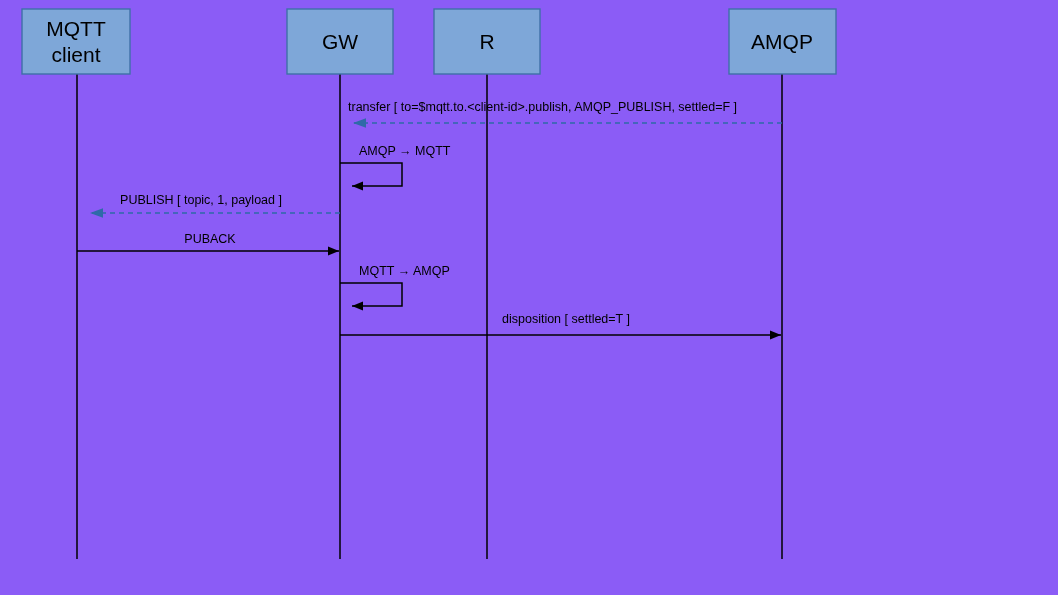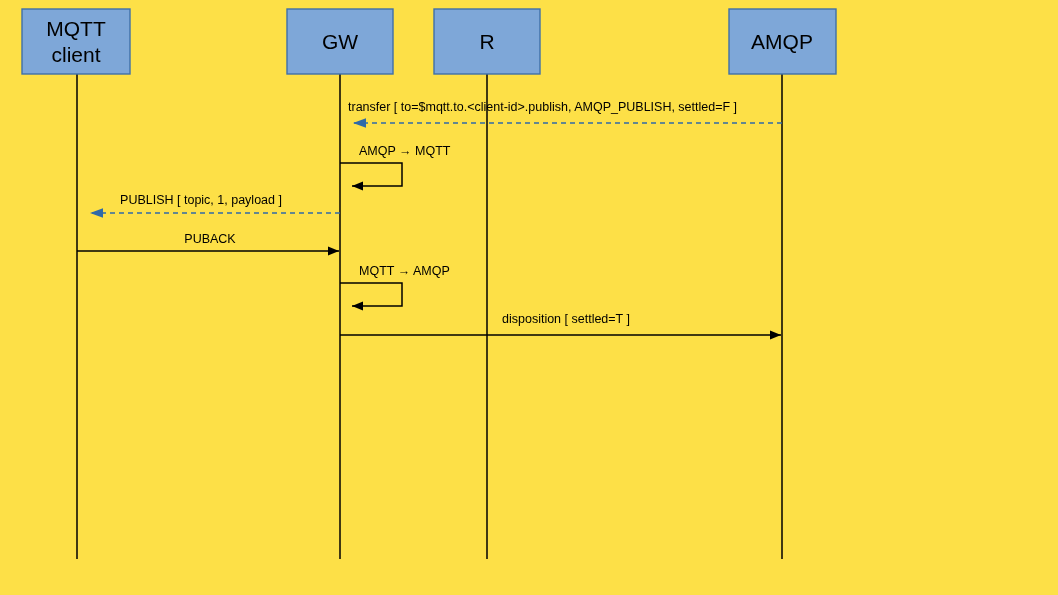--- a/index.html
+++ b/index.html
@@ -7,21 +7,21 @@
     padding: 0;
     background: #ffffff;
   }
   body {
     font-family: "Liberation Sans", sans-serif;
   }
   #canvas {
     position: relative;
     width: 1058px;
     height: 595px;
-    background: #fde047;
+    background: #8b5cf6;
     overflow: hidden;
   }
   #diagram-svg {
     position: absolute;
     top: 0;
     left: 0;
     width: 1058px;
     height: 595px;
   }
   .lifeline-box rect {

